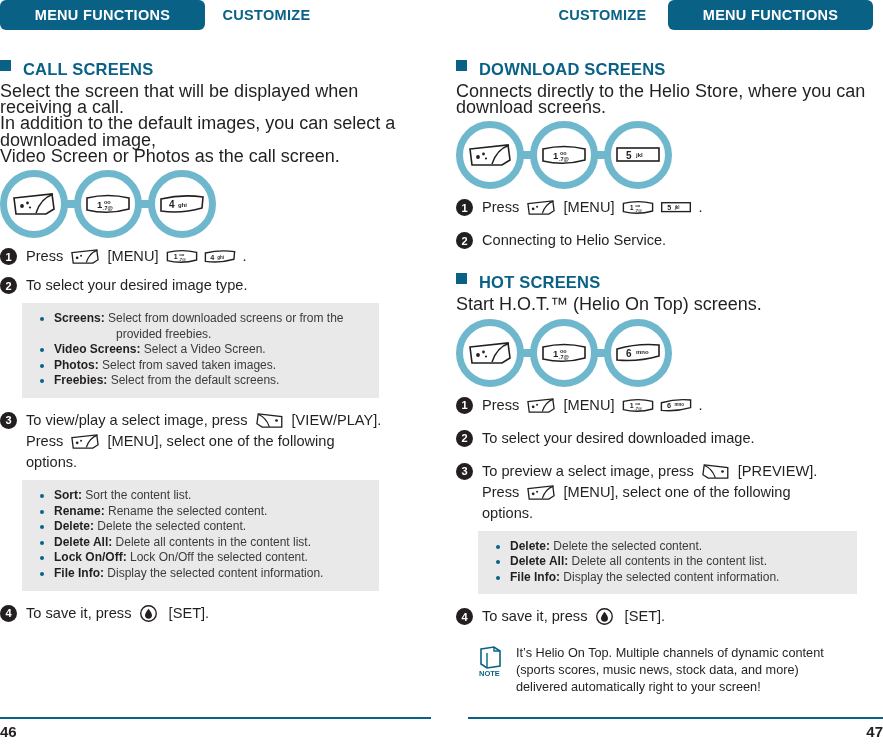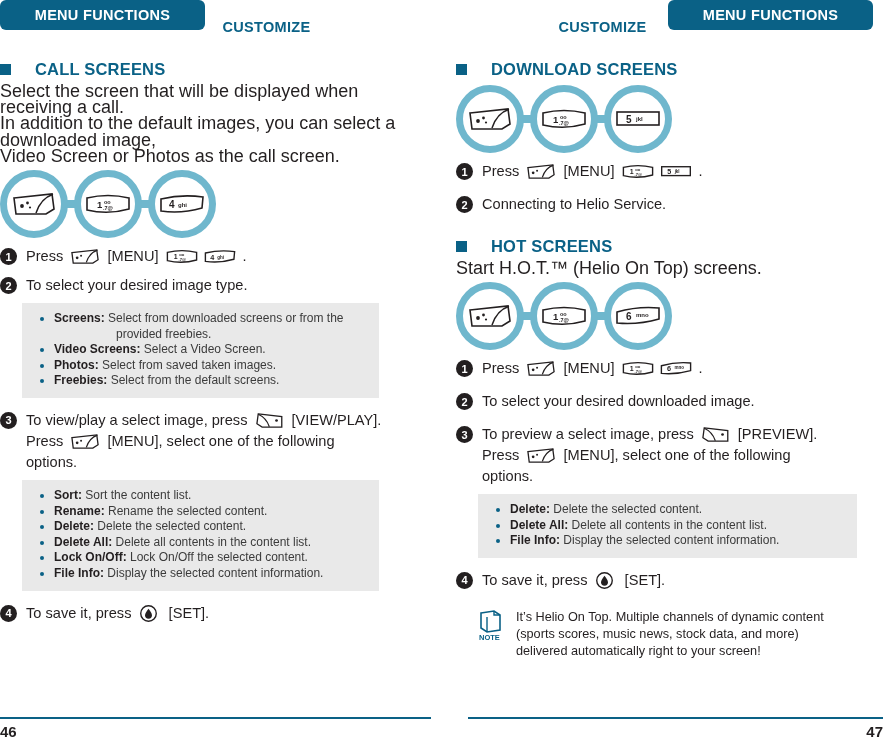--- a/index.html
+++ b/index.html
@@ -18,31 +18,31 @@
   
   .hdr{position:relative;height:32px;}
   .tab-active{
     position:absolute;top:0;height:30px;
     background:#0a6186;color:#ffffff;
     border-radius:6px;
     font-weight:bold;font-size:14.5px;letter-spacing:.3px;
     display:flex;align-items:center;justify-content:center;
   }
   .tab-inactive{
-    position:absolute;top:12px;height:30px;
+    position:absolute;top:0;height:30px;
     color:#0a6186;font-weight:bold;font-size:14.5px;letter-spacing:.3px;
     display:flex;align-items:center;justify-content:center;
   }
   .page-left .tab-active{left:0;width:205px;}
   .page-left .tab-inactive{left:214px;width:105px;}
   .page-right .tab-active{right:10px;width:205px;}
   .page-right .tab-inactive{right:228px;width:105px;}
 
   
-  .sect{display:flex;align-items:center;gap:24px;margin:0 0 4px 0;}
+  .sect{display:flex;gap:12px;margin:0 0 4px 0;}
   .sect .sq{width:11px;height:11px;background:#0a6186;display:inline-block;flex:0 0 auto;}
   .sect .stitle{color:#0a6186;font-weight:bold;font-size:16.5px;letter-spacing:.2px;}
 
   .intro{font-size:18px;line-height:16.2px;color:#231f20;margin:0 0 4px 0;}
 
   
   .flow{display:flex;align-items:center;margin:6px 0 4px 0;}
   .ring{
     width:68px;height:68px;border-radius:50%;
     border:7px solid #6fb7cd;box-sizing:border-box;
@@ -283,20 +283,21 @@
     <div class="tab-active">MENU FUNCTIONS</div>
     <div class="tab-inactive">CUSTOMIZE</div>
   </div>
 
   <div class="body-area">
 
     <div class="sect">
       <span class="sq"></span>
       <span class="stitle">DOWNLOAD SCREENS</span>
     </div>
+    <div class="intro">Connects directly to the Helio Store, where you can download screens.</div>
 
     <div class="flow">
       <span class="ring">
         <span>
           <svg class="keyglyph" width="44" height="26" viewBox="0 0 44 26">
             <path d="M2 7 L40 3 L42 18 L34 23 L4 23 Z" fill="#fff" stroke="#231f20" stroke-width="1.6"></path>
             <path d="M24 22 C27 13 33 6 41 3.3" fill="none" stroke="#231f20" stroke-width="1.5"></path>
             <circle cx="10" cy="15" r="1.9" fill="#231f20"></circle>
             <circle cx="15.5" cy="12" r="1.4" fill="#231f20"></circle>
             <circle cx="18" cy="16.5" r="1.1" fill="#231f20"></circle>

